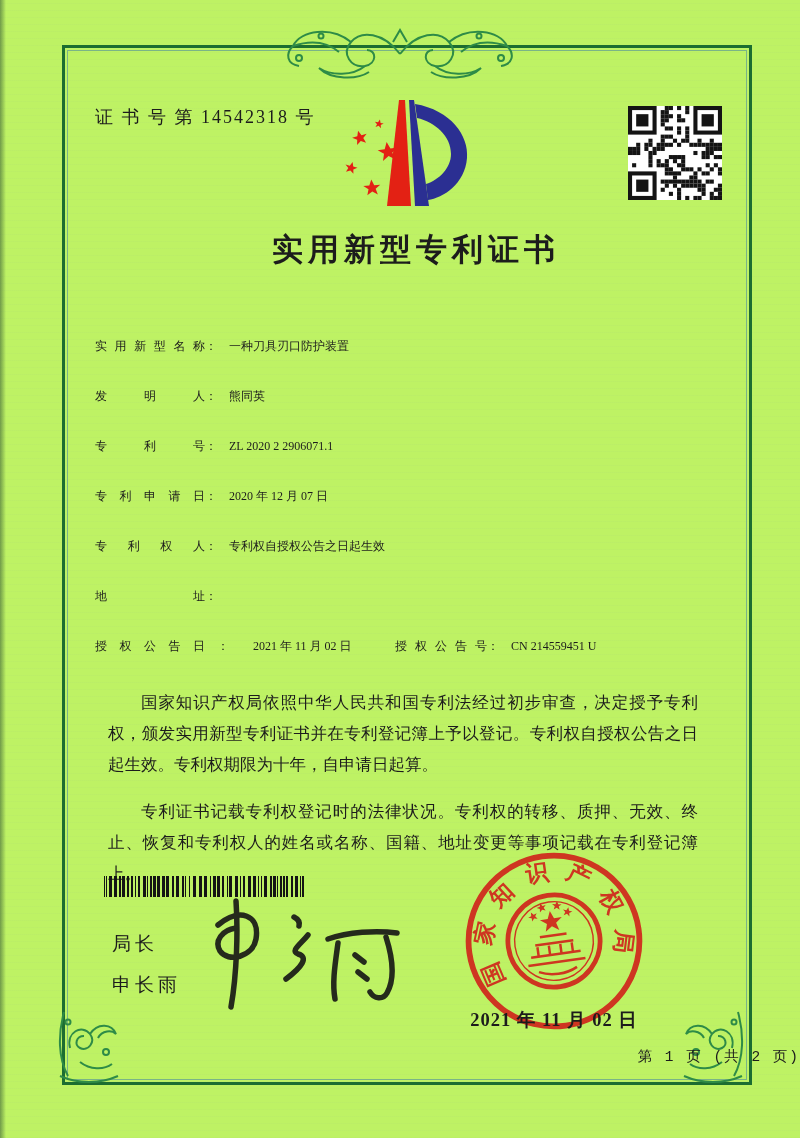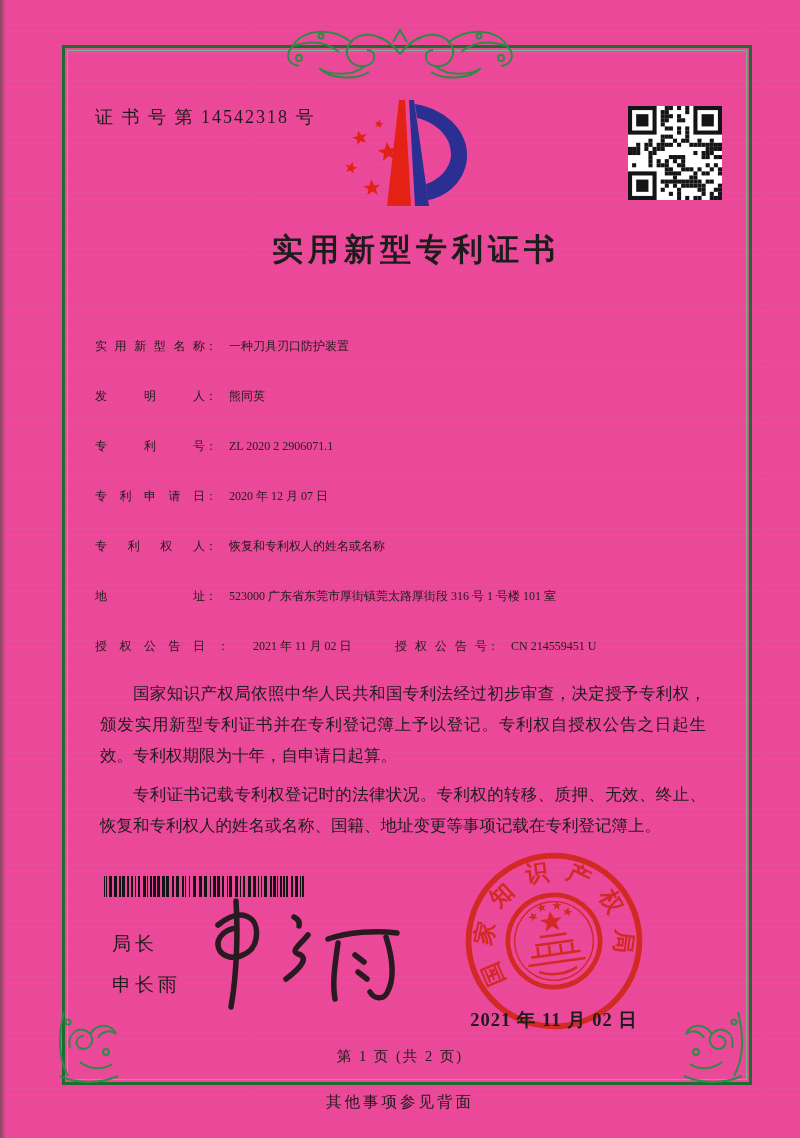--- a/index.html
+++ b/index.html
@@ -1,16 +1,16 @@
 <!DOCTYPE html>
 <html><head>
 <meta charset="utf-8">
 <style>
   html,body{margin:0;padding:0;background:#e9e9e5;}
-  #page{position:relative;width:800px;height:1138px;background:#ec4899;overflow:hidden;
+  #page{position:relative;width:800px;height:1138px;background:#bef264;overflow:hidden;
         font-family:"Liberation Serif","DejaVu Serif",serif;color:#1c1c1c;}
   #page::before{content:"";position:absolute;inset:0;pointer-events:none;
         background:repeating-linear-gradient(0deg,rgba(140,175,145,.05) 0 1px,transparent 1px 7px);}
   #photo-edge{position:absolute;left:0;top:0;width:6px;height:100%;
         background:linear-gradient(90deg,rgba(35,70,45,.5),rgba(35,70,45,0));}
 
   .frame{position:absolute;left:62px;top:45px;width:684px;height:1034px;border:3px solid #1c6d31;}
   .frame-inner{position:absolute;inset:2px;border:1px solid #7ab487;}
 
   .orn-top{position:absolute;left:263px;top:20px;}
@@ -28,33 +28,33 @@
   .frow{display:flex;align-items:flex-start;margin-bottom:23px;line-height:27px;}
   .flabel{display:inline-block;width:110px;flex:none;text-align:justify;text-align-last:justify;}
   .fcolon{flex:none;margin-right:12px;}
   .fvalue{flex:1;max-width:478px;font-family:Liberation Serif, serif;}
   .grant-left{display:flex;width:300px;flex:none;gap:12px;}
   .grant-right{display:flex;}
   .grant-right .flabel{width:92px;}
 
   .paras{position:absolute;left:92px;top:671px;width:622px;font-size:16.5px;
          line-height:31px;text-align:justify;}
-  .paras p{margin:8px;text-indent:2em;font-family:Liberation Mono, monospace;}
+  .paras p{margin:16px;text-indent:2em;}
 
   .barcode{position:absolute;left:104px;top:876px;}
   .sig-title{position:absolute;left:112px;top:931px;font-size:19px;letter-spacing:4px;}
   .sig-name{position:absolute;left:112px;top:972px;font-size:19px;letter-spacing:4px;}
   .sig-script{position:absolute;left:190px;top:885px;}
 
   .seal{position:absolute;left:458px;top:845px;opacity:.93;transform:rotate(-8deg);}
   .seal-date{position:absolute;left:458px;top:1007px;width:192px;text-align:center;
              font-size:18.5px;font-weight:bold;letter-spacing:1px;}
 
-  .page-foot{position:absolute;left:0;top:1047px;width:100%;text-align:center;
-             font-size:14.5px;letter-spacing:2px;}
+  .page-foot{position:absolute;left:0;top:1047px;width:100%;text-align:right;
+             font-size:14.5px;letter-spacing:2px;font-family:Liberation Mono, monospace;}
   .back-note{position:absolute;left:0;top:1092px;width:100%;text-align:center;
              font-size:15.5px;letter-spacing:3px;}
 </style>
 </head>
 <body>
 
 <div id="page">
   <div id="photo-edge"></div>
 
   <div class="frame">
@@ -295,26 +295,25 @@
       <span class="fvalue">ZL 2020 2 2906071.1</span>
     </div>
     <div class="frow">
       <span class="flabel">专利申请日</span>
         <span class="fcolon">：</span>
       <span class="fvalue">2020 年 12 月 07 日</span>
     </div>
     <div class="frow">
       <span class="flabel">专利权人</span>
         <span class="fcolon">：</span>
-      <span class="fvalue">恢复和专利权人的姓名或名称</span>
+      <span class="fvalue">专利权自授权公告之日起生效</span>
     </div>
     <div class="frow">
       <span class="flabel">地址</span>
         <span class="fcolon">：</span>
-      <span class="fvalue">523000 广东省东莞市厚街镇莞太路厚街段 316 号 1 号楼 101 室</span>
     </div>
     <div class="frow">
       <span class="grant-left">
         <span class="flabel">授权公告日</span>
           <span class="fcolon">：</span>
         <span>2021 年 11 月 02 日</span>
       </span>
       <span class="grant-right">
         <span class="flabel">授权公告号</span>
           <span class="fcolon">：</span>
@@ -419,14 +418,13 @@
         <path d="M-18,4 v10 M-6,4 v10 M6,4 v10 M18,4 v10"></path>
         <path d="M-26,14 h52"></path>
         <path d="M-30,22 h60"></path>
         <path d="M-20,30 C-8,36 8,36 20,30"></path>
       </g>
     </g>
   </svg>
   <div class="seal-date">2021 年 11 月 02 日</div>
 
   <div class="page-foot">第 1 页 (共 2 页)</div>
-  <div class="back-note">其他事项参见背面</div>
 </div>
 
 </body></html>

